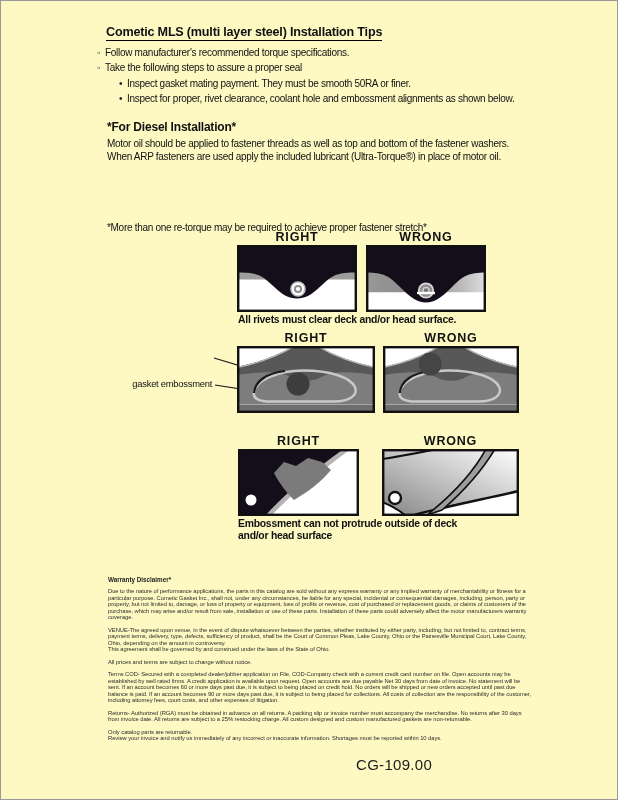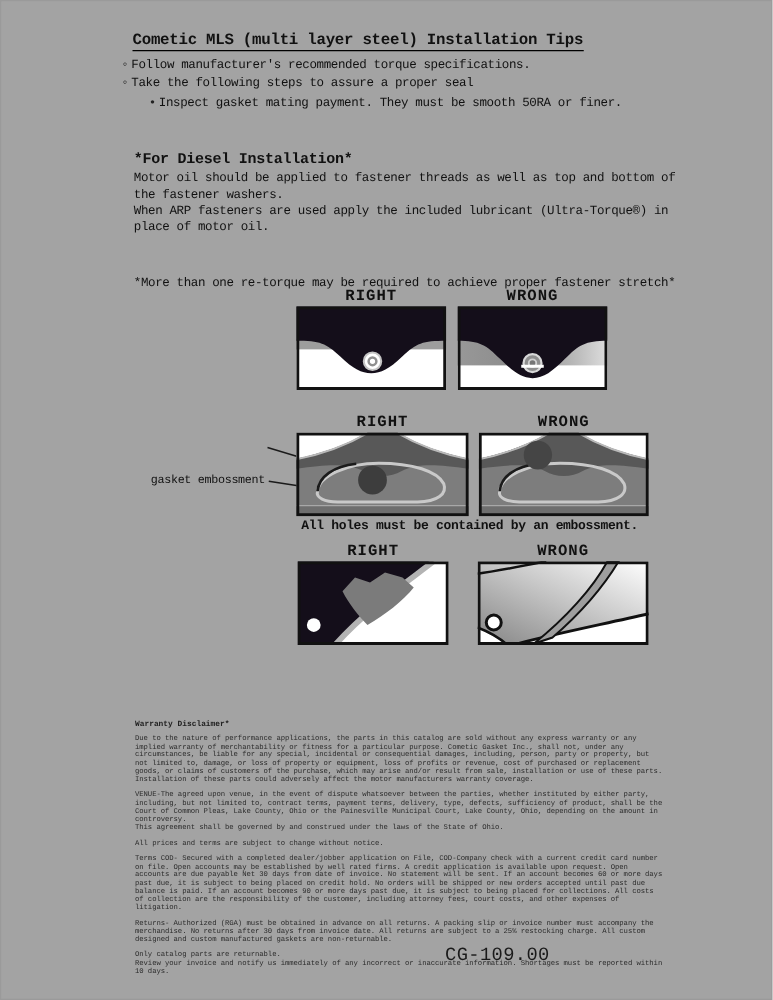--- a/index.html
+++ b/index.html
@@ -1,18 +1,18 @@
 <!DOCTYPE html>
 <html><head>
 <meta charset="utf-8">
 <style>
   html,body{margin:0;padding:0;background:#fff;}
   .page{
-    position:relative;width:618px;height:800px;background:#a3a3a3;overflow:hidden;
-    font-family:Liberation Mono, monospace;color:#111;
+    position:relative;width:618px;height:800px;background:#fef9c3;overflow:hidden;
+    font-family:Liberation Sans, sans-serif;color:#111;
     border:1px solid #9a9a9a;box-sizing:border-box;
   }
   .abs{position:absolute;}
   .title{
     left:105px;top:24px;font-size:12.6px;font-weight:bold;letter-spacing:-0.2px;
     border-bottom:1.6px solid #000;padding-bottom:1px;display:inline-block;white-space:nowrap;
   }
   .bullets{left:96px;top:44px;width:470px;font-size:10px;letter-spacing:-0.3px;}
   .b{line-height:15.3px;white-space:nowrap;}
   .b .g{display:inline-block;width:8px;color:#222;}
@@ -36,20 +36,21 @@
 <body>
 
 <div class="page">
 
   <div class="abs title">Cometic MLS (multi layer steel) Installation Tips</div>
 
   <div class="abs bullets">
     <div class="b"><span class="g">◦</span><span>Follow manufacturer's recommended torque specifications.</span></div>
     <div class="b"><span class="g">◦</span><span>Take the following steps to assure a proper seal</span></div>
     <div class="b sub"><span class="g">•</span><span>Inspect gasket mating payment.  They must be smooth 50RA or finer.</span></div>
+    <div class="b sub"><span class="g">•</span><span>Inspect for proper, rivet clearance, coolant hole and embossment alignments as shown below.</span></div>
   </div>
 
   <div class="abs diesel-h">*For Diesel Installation*</div>
   <div class="abs para p1">Motor oil should be applied to fastener threads as well as top and bottom of the fastener washers.
 When ARP fasteners are used apply the included lubricant (Ultra-Torque®) in place of motor oil.</div>
   <div class="abs para p3">*More than one re-torque may be required to achieve proper fastener stretch*</div>
 
   <div class="abs figlabel" style="left:236px;top:229px;width:120px">RIGHT</div>
   <div class="abs figlabel" style="left:365px;top:229px;width:120px">WRONG</div>
 
@@ -79,20 +80,21 @@
       <rect y="26.5" width="120" height="21" fill="url(#gw1)"></rect>
       <rect y="47.5" width="120" height="19.5" fill="#ffffff"></rect>
       <path d="M0,0 L120,0 L120,27.5 C102,27.5 97,31 86,42 C76,52 69,57.5 60,57.5 C51,57.5 44,52 34,42 C23,31 18,27.5 0,27.5 Z" fill="#140e1a"></path>
       <circle cx="60" cy="45.5" r="7.2" fill="#8e8e8e" stroke="#d8d8d8" stroke-width="1.8"></circle>
       <circle cx="60" cy="45.5" r="3" fill="#757575" stroke="#cfcfcf" stroke-width="1.5"></circle>
       <rect x="51" y="46.8" width="18" height="2.4" fill="#ffffff"></rect>
       <rect x="1.2" y="1.2" width="117.6" height="64.6" fill="none" stroke="#111" stroke-width="2.4"></rect>
     </svg>
   </div>
 
+  <div class="abs caption" style="left:237px;top:313px">All rivets must clear deck and/or head surface.</div>
 
   <div class="abs figlabel" style="left:236px;top:330px;width:138px">RIGHT</div>
   <div class="abs figlabel" style="left:382px;top:330px;width:136px">WRONG</div>
 
   <div class="abs ann" style="left:100px;top:378px;width:111px">gasket embossment</div>
 
   <svg class="abs" style="left:110px;top:340px" width="200" height="60">
     <line x1="103" y1="17" x2="186" y2="42" stroke="#1a1a1a" stroke-width="1.2"></line>
     <line x1="104" y1="44" x2="156" y2="52" stroke="#1a1a1a" stroke-width="1.2"></line>
   </svg>
@@ -124,21 +126,20 @@
       <path d="M138,21.5 C118,17.5 98,10.5 81,0.5" fill="none" stroke="#b9b9b9" stroke-width="1.4"></path>
       <path d="M17,47 C18,35 40,24.5 66,24.5 C93,24.5 113,31 118,41 C121,49 113,55.5 97,55.5 L33,55.5 C23,55.5 15.5,52.5 17,47 Z" fill="none" stroke="#c9c9c9" stroke-width="2.4"></path>
       <path d="M17,47 C18,35 30,27 48,25" fill="none" stroke="#1b1b1b" stroke-width="2.2"></path>
       <circle cx="48" cy="18" r="11.5" fill="#454545"></circle>
       <rect y="58.5" width="138" height="8.5" fill="#6e6e6e"></rect>
       <line x1="0" y1="58.5" x2="138" y2="58.5" stroke="#a8a8a8" stroke-width="1"></line>
       <rect x="1.2" y="1.2" width="135.6" height="64.6" fill="none" stroke="#111" stroke-width="2.4"></rect>
     </svg>
   </div>
 
-  <div class="abs caption" style="left:240px;top:415px">All holes must be contained by an embossment.</div>
 
   <div class="abs figlabel" style="left:237px;top:433px;width:121px">RIGHT</div>
   <div class="abs figlabel" style="left:381px;top:433px;width:137px">WRONG</div>
 
   <div class="abs box" style="left:237px;top:448px">
     <svg width="121" height="67" viewBox="0 0 121 67">
       <rect width="121" height="67" fill="#ffffff"></rect>
       <path d="M0,0 L109,0 C87,17 56,38 30,67 L0,67 Z" fill="#140e1a"></path>
       <path d="M109,0 C87,17 56,38 30,67" fill="none" stroke="#b3b3b3" stroke-width="4.5"></path>
       <path d="M36,24 L46,13 L58,17 L70,9 L84,13 L93,21 C84,32 70,43 56,51 C49,44 41,34 36,24 Z" fill="#7b7b7b"></path>
@@ -160,20 +161,21 @@
       <path d="M0,0 L137,0 L137,42 C95,51.5 55,59.5 28,67 L24,67 C14,60 5,56 0,53 Z" fill="url(#gw3)"></path>
       <path d="M137,42 C95,51.5 55,59.5 28,67" fill="none" stroke="#111" stroke-width="2.4"></path>
       <path d="M0,53 C8,56 16,60 24,67" fill="none" stroke="#111" stroke-width="2"></path>
       <path d="M55,0 C35,4 15,8 0,10" fill="none" stroke="#111" stroke-width="2"></path>
       <path d="M104,0 C92,22 70,46 45,66 L60,61 C82,42 101,20 113,0 Z" fill="#9e9e9e" stroke="#111" stroke-width="1.6"></path>
       <circle cx="13" cy="49" r="6" fill="#ffffff" stroke="#111" stroke-width="2.4"></circle>
       <rect x="1.2" y="1.2" width="134.6" height="64.6" fill="none" stroke="#111" stroke-width="2.4"></rect>
     </svg>
   </div>
 
+  <div class="abs caption" style="left:237px;top:517px;width:250px">Embossment can not protrude outside of deck and/or head surface</div>
 
   <div class="abs wd-h">Warranty Disclaimer*</div>
   <div class="abs fineprint">
     <p>Due to the nature of performance applications, the parts in this catalog are sold without any express warranty or any implied warranty of merchantability or fitness for a particular purpose.  Cometic Gasket Inc., shall not, under any circumstances, be liable for any special, incidental or consequential damages, including, person, party or property, but not limited to, damage, or loss of property or equipment, loss of profits or revenue, cost of purchased or replacement goods, or claims of customers of the purchase, which may arise and/or result from sale, installation or use of these parts.  Installation of these parts could adversely affect the motor manufacturers warranty coverage.</p>
     <p>VENUE-The agreed upon venue, in the event of dispute whatsoever between the parties, whether instituted by either party, including, but not limited to, contract terms, payment terms, delivery, type, defects, sufficiency of product, shall be the Court of Common Pleas, Lake County, Ohio or the Painesville Municipal Court, Lake County, Ohio, depending on the amount in controversy.
 This agreement shall be governed by and construed under the laws of the State of Ohio.</p>
     <p>All prices and terms are subject to change without notice.</p>
     <p>Terms COD- Secured with a completed dealer/jobber application on File, COD-Company check with a current credit card number on file.  Open accounts may be established by well rated firms.  A credit application is available upon request.  Open accounts are due payable Net 30 days from date of invoice.  No statement will be sent.  If an account becomes 60 or more days past due, it is subject to being placed on credit hold.  No orders will be shipped or new orders accepted until past due balance is paid.  If an account becomes 90 or more days past due, it is subject to being placed for collections.  All costs of collection are the responsibility of the customer, including attorney fees, court costs, and other expenses of litigation.</p>
     <p>Returns- Authorized (RGA) must be obtained in advance on all returns.  A packing slip or invoice number must accompany the merchandise.  No returns after 30 days from invoice date.  All returns are subject to a 25% restocking charge.  All custom designed and custom manufactured gaskets are non-returnable.</p>
     <p>Only catalog parts are returnable.

